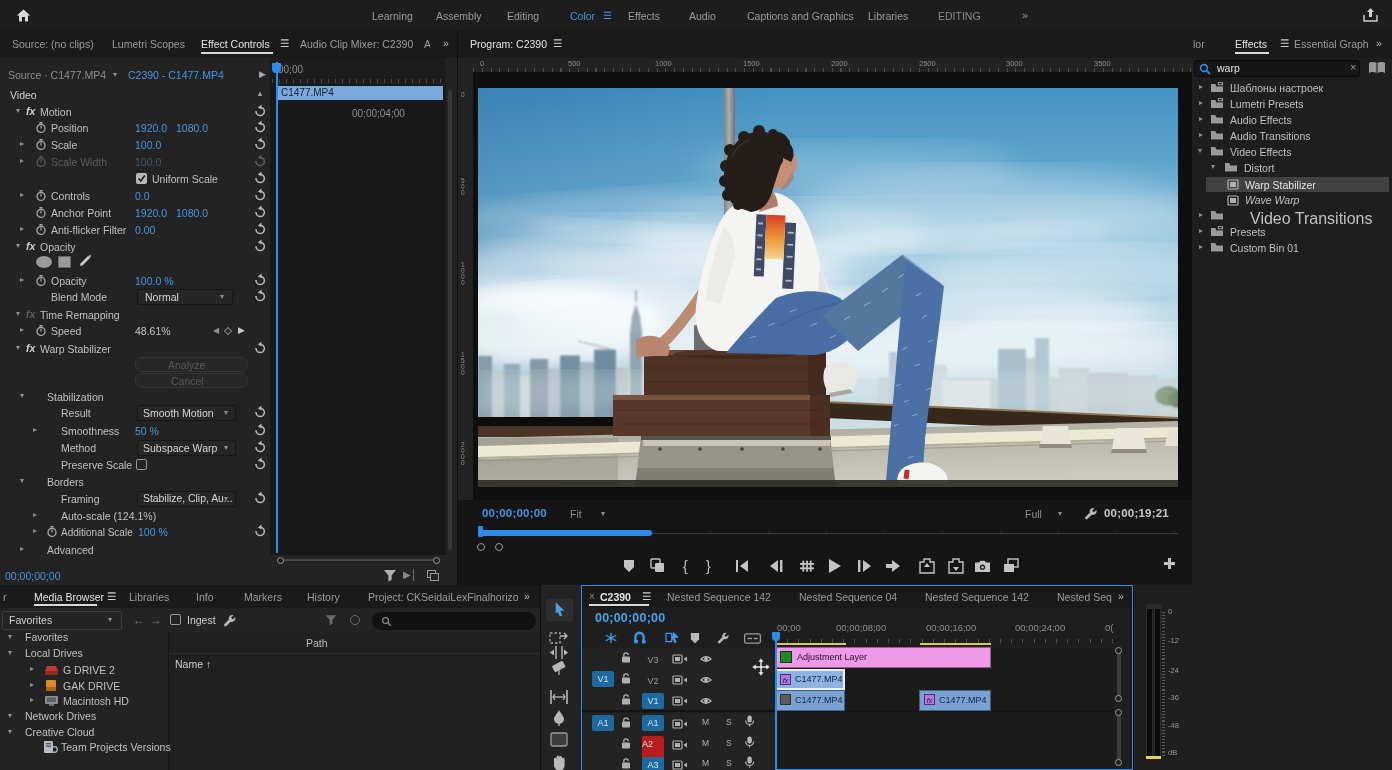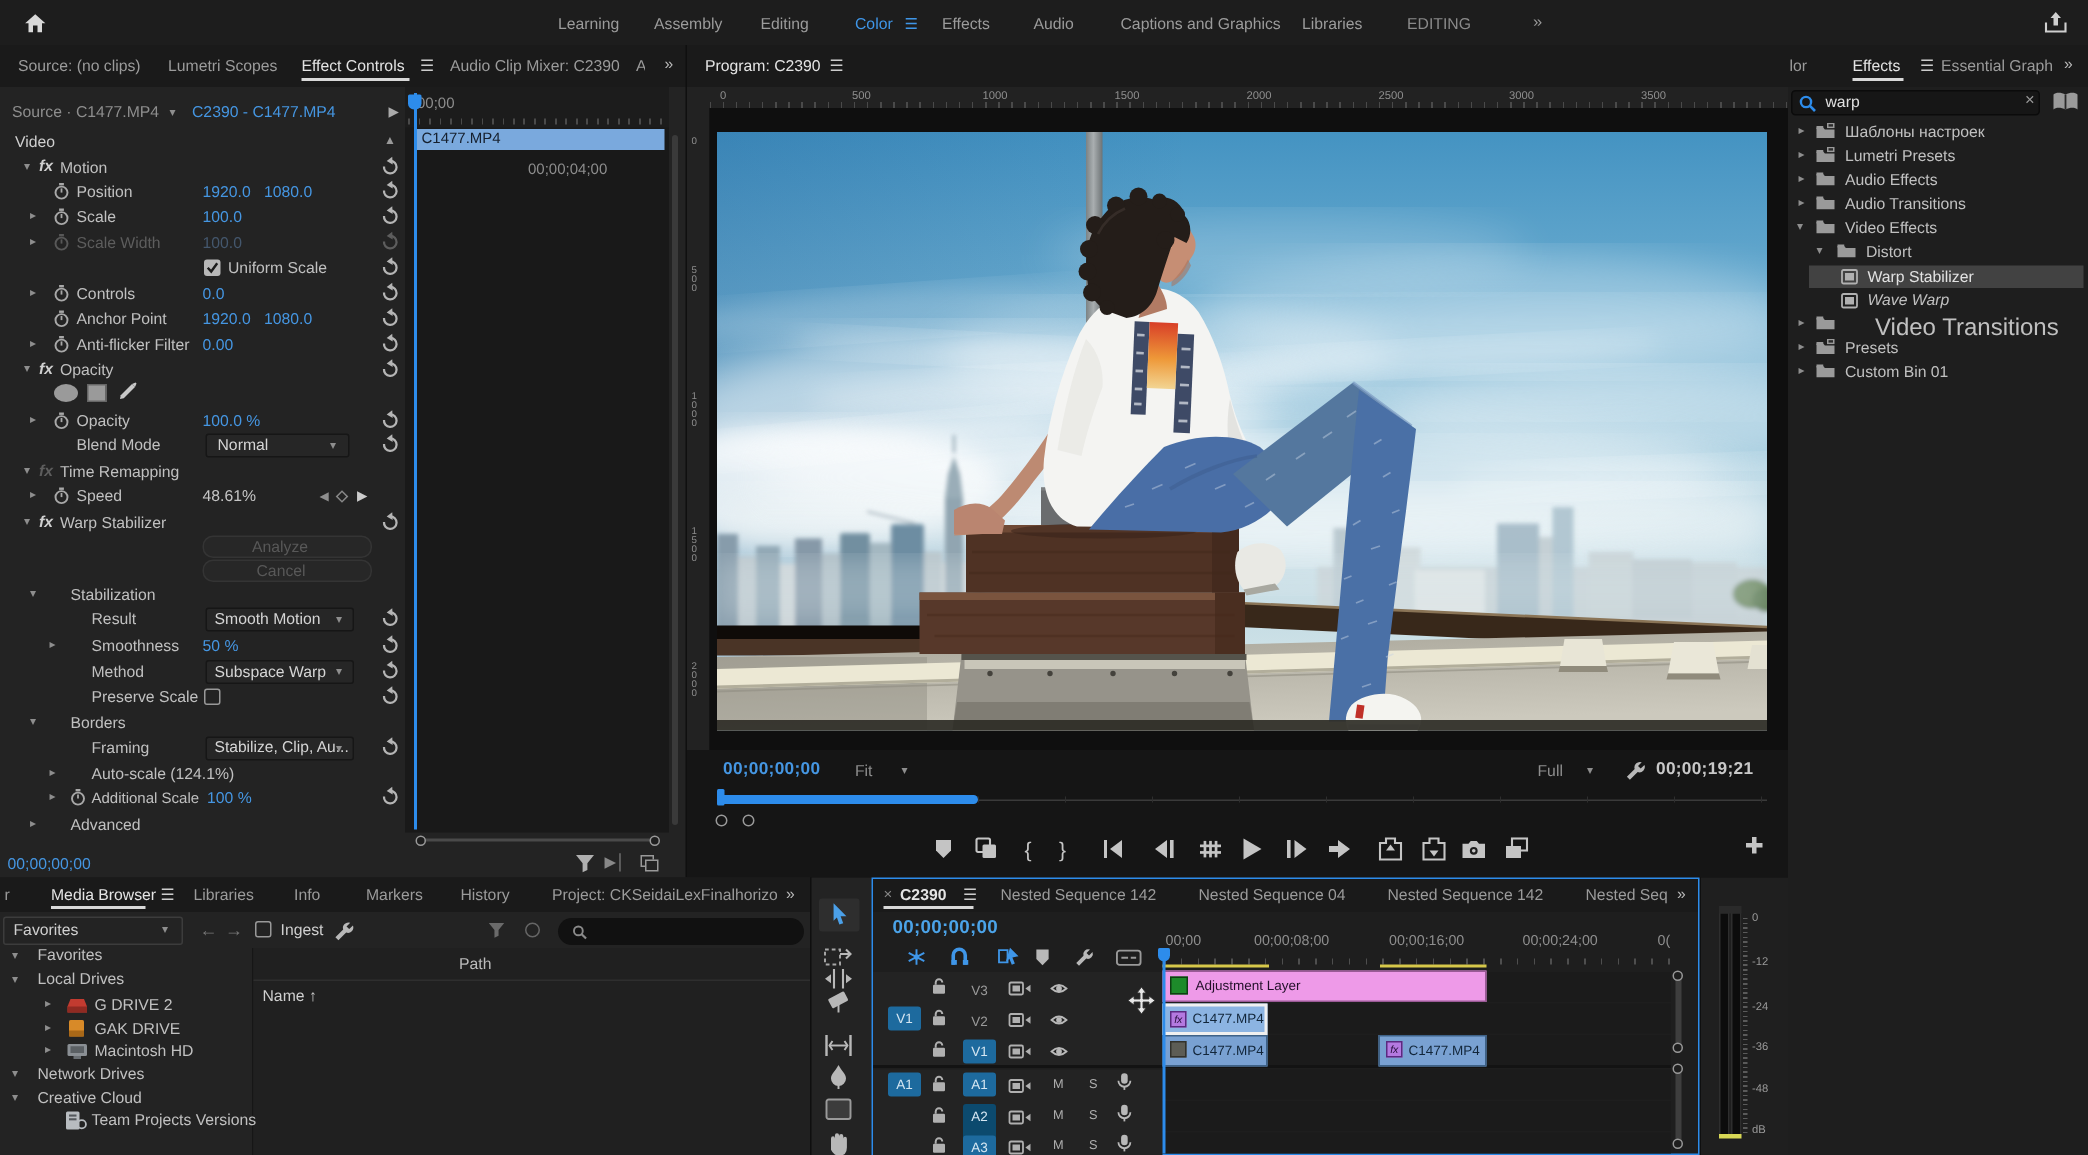--- a/index.html
+++ b/index.html
@@ -895,21 +895,21 @@
         <use href="#lock"></use>
       </svg>
   <svg class="ic" style="left:621px;top:758px;" width="9" height="11">
         <use href="#lock"></use>
       </svg>
 
   <div class="abs" style="left:642px;top:652px;width:22px;height:16px;color:#9a9a9a;font-size:9px;text-align:center;line-height:16px;">V3</div>
   <div class="abs" style="left:642px;top:673px;width:22px;height:16px;color:#9a9a9a;font-size:9px;text-align:center;line-height:16px;">V2</div>
   <div class="abs" style="left:642px;top:693px;width:22px;height:16px;background:#1d6a9e;border-radius:2px;color:#d5e6f2;font-size:9px;text-align:center;line-height:16px;">V1</div>
   <div class="abs" style="left:642px;top:715px;width:22px;height:16px;background:#1d6a9e;border-radius:2px;color:#d5e6f2;font-size:9px;text-align:center;line-height:16px;">A1</div>
-  <div class="abs" style="left:642px;top:736px;width:22px;height:28px;background:#0c4a6e;border-radius:2px;color:#d5e6f2;font-size:9px;text-align:center;line-height:16px;">A2</div>
+  <div class="abs" style="left:642px;top:736px;width:22px;height:28px;background:#b91c1c;border-radius:2px;color:#d5e6f2;font-size:9px;line-height:16px;">A2</div>
   <div class="abs" style="left:642px;top:757px;width:22px;height:16px;background:#1d6a9e;border-radius:2px;color:#d5e6f2;font-size:9px;text-align:center;line-height:16px;">A3</div>
 
   <svg class="ic" style="left:673px;top:653px;" width="14" height="11">
         <use href="#insicon"></use>
       </svg>
   <svg class="ic" style="left:673px;top:674px;" width="14" height="11">
         <use href="#insicon"></use>
       </svg>
   <svg class="ic" style="left:673px;top:695px;" width="14" height="11">
         <use href="#insicon"></use>

